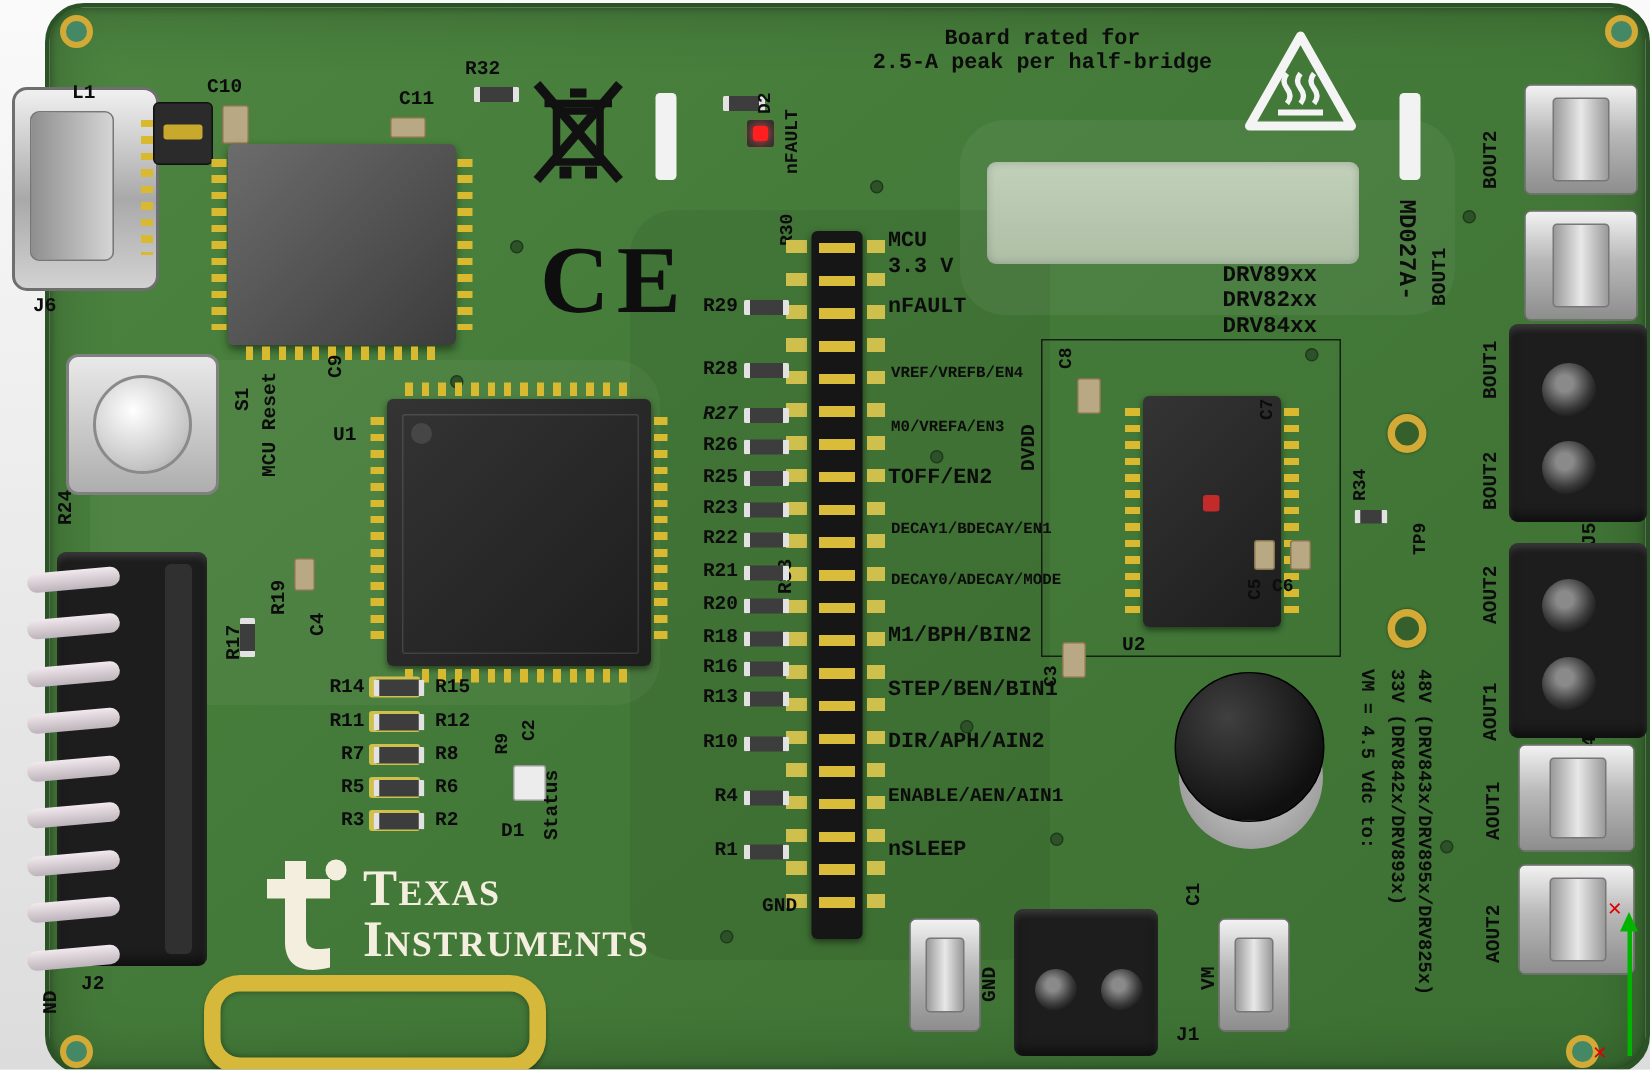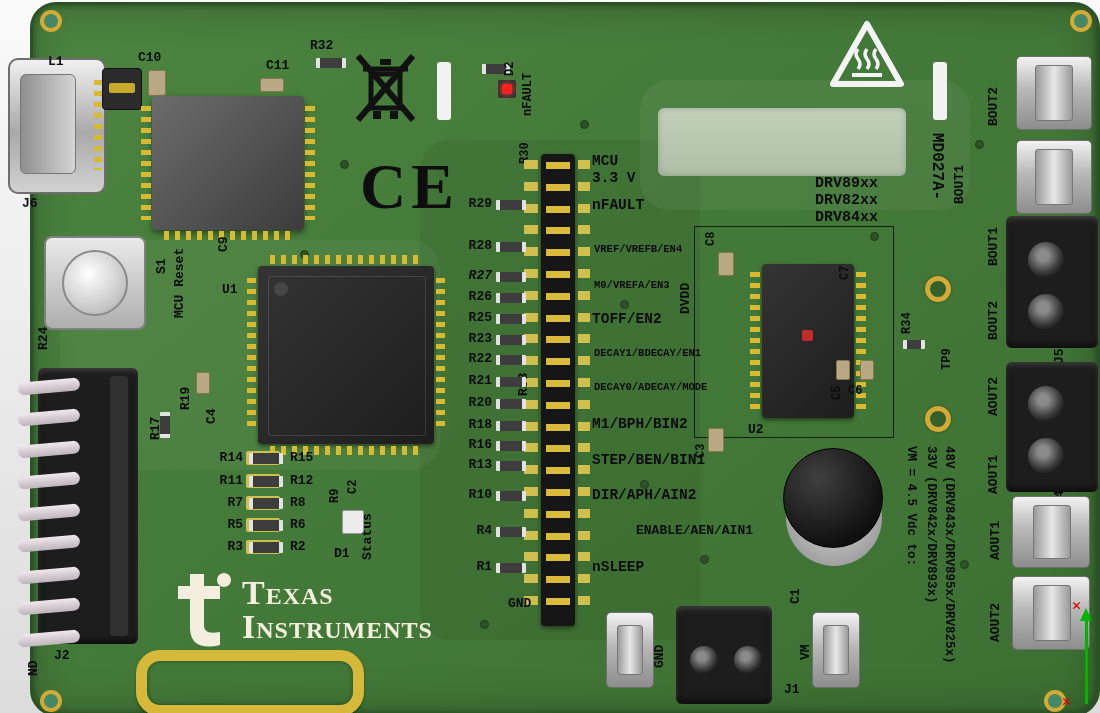--- a/index.html
+++ b/index.html
@@ -53,20 +53,22 @@
   <div class="abs via" style="left:340px;top:160px;width:7px;height:7px;"></div>
   <div class="abs via" style="left:620px;top:300px;width:7px;height:7px;"></div>
   <div class="abs via" style="left:640px;top:480px;width:7px;height:7px;"></div>
   <div class="abs via" style="left:700px;top:555px;width:7px;height:7px;"></div>
   <div class="abs via" style="left:480px;top:620px;width:7px;height:7px;"></div>
   <div class="abs via" style="left:870px;top:232px;width:7px;height:7px;"></div>
   <div class="abs via" style="left:960px;top:560px;width:7px;height:7px;"></div>
   <div class="abs via" style="left:580px;top:120px;width:7px;height:7px;"></div>
   <div class="abs via" style="left:975px;top:140px;width:7px;height:7px;"></div>
 
+  <div class="abs silk" style="left:545px;top:18px;width:300px;text-align:center;font-size:14.5px;">Board rated for</div>
+  <div class="abs silk" style="left:545px;top:34px;width:300px;text-align:center;font-size:14.5px;">2.5-A peak per half-bridge</div>
 
   <div class="abs" style="left:828px;top:18px;">
     <svg width="78" height="72" viewBox="0 0 78 72">
       <path d="M39 6 L73 66 L5 66 Z" fill="none" stroke="#f4f4f4" stroke-width="6" stroke-linejoin="round"></path>
       <line x1="24" y1="57" x2="54" y2="57" stroke="#f4f4f4" stroke-width="4"></line>
       <path d="M30 51 q4 -5 0 -10 q-4 -5 0 -10" stroke="#f4f4f4" stroke-width="3.5" fill="none"></path>
       <path d="M39 51 q4 -5 0 -10 q-4 -5 0 -10" stroke="#f4f4f4" stroke-width="3.5" fill="none"></path>
       <path d="M48 51 q4 -5 0 -10 q-4 -5 0 -10" stroke="#f4f4f4" stroke-width="3.5" fill="none"></path>
     </svg>
   </div>
@@ -249,21 +251,21 @@
   <div class="abs silk sg-lg" style="left:592px;top:170px;">3.3 V</div>
   <div class="abs silk sg-lg" style="left:592px;top:197px;">nFAULT</div>
   <div class="abs silk sg-sm" style="left:594px;top:243px;">VREF/VREFB/EN4</div>
   <div class="abs silk sg-sm" style="left:594px;top:279px;">M0/VREFA/EN3</div>
   <div class="abs silk sg-lg" style="left:592px;top:311px;">TOFF/EN2</div>
   <div class="abs silk sg-sm" style="left:594px;top:347px;">DECAY1/BDECAY/EN1</div>
   <div class="abs silk sg-sm" style="left:594px;top:381px;">DECAY0/ADECAY/MODE</div>
   <div class="abs silk sg-lg" style="left:592px;top:416px;">M1/BPH/BIN2</div>
   <div class="abs silk sg-lg" style="left:592px;top:452px;">STEP/BEN/BIN1</div>
   <div class="abs silk sg-lg" style="left:592px;top:487px;">DIR/APH/AIN2</div>
-  <div class="abs silk sg-md" style="left:592px;top:523px;margin-left:44px;">ENABLE/AEN/AIN1</div>
+  <div class="abs silk sg-md" style="left:592px;top:523px;">ENABLE/AEN/AIN1</div>
   <div class="abs silk sg-lg" style="left:592px;top:559px;">nSLEEP</div>
   <div class="abs silk ref" style="left:508px;top:596px;">GND</div>
   <div class="abs silk ref v" style="left:678px;top:314px;">DVDD</div>
 
   <div class="abs" style="left:658px;top:108px;width:248px;height:68px;background:linear-gradient(180deg,#c2d0ba,#aebfa6);border-radius:6px;box-shadow:inset 0 0 6px rgba(0,0,0,.2);"></div>
   <div class="abs silk ralign" style="left:778px;top:176px;width:100px;font-size:15px;line-height:16.5px;">DRV89xx</div>
   <div class="abs silk ralign" style="left:778px;top:193px;width:100px;font-size:15px;line-height:16.5px;">DRV82xx</div>
   <div class="abs silk ralign" style="left:778px;top:210px;width:100px;font-size:15px;line-height:16.5px;">DRV84xx</div>
 
   <div class="abs" style="left:694px;top:226px;width:198px;height:210px;border:1.5px solid rgba(10,10,10,.8);"></div>

